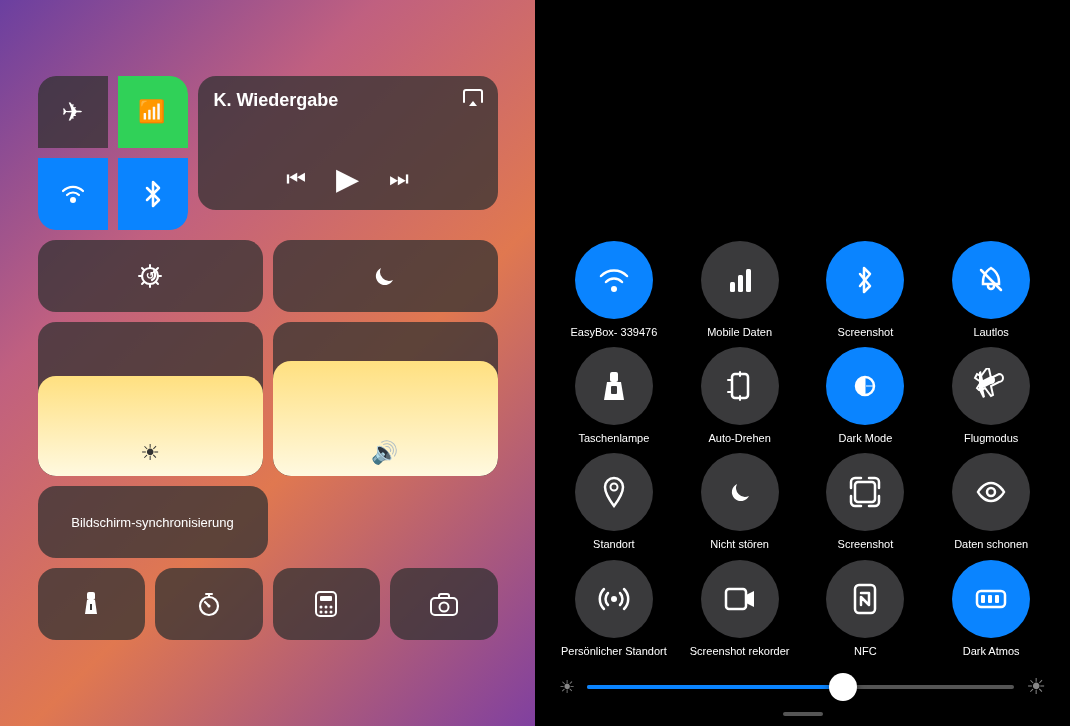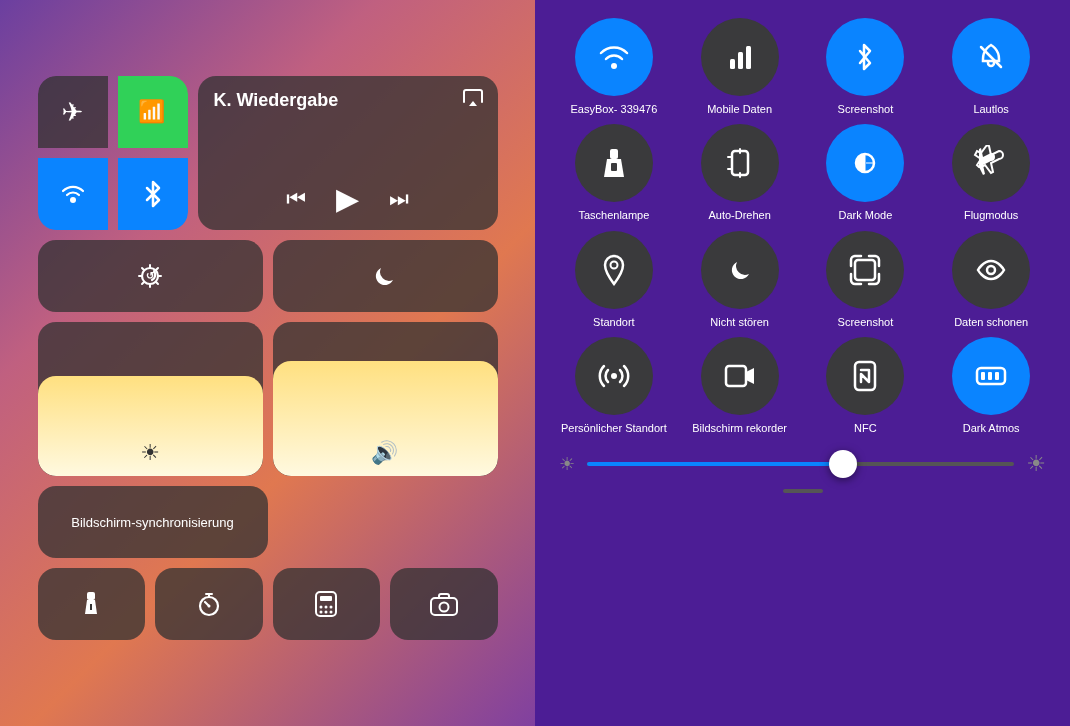--- a/index.html
+++ b/index.html
@@ -58,21 +58,21 @@
     .btn-cell.active-blue { background: #0a84ff; }
 
     .media-card {
       background: rgba(50, 50, 50, 0.75);
       border-radius: 18px;
       padding: 14px 16px;
       display: flex;
       flex-direction: column;
       justify-content: space-between;
       position: relative;
-      height: 154px;
+      height: 134px;
     }
     .media-title {
       color: white;
       font-size: 18px;
       font-weight: 600;
     }
     .media-controls {
       display: flex;
       align-items: center;
       justify-content: center;
@@ -161,25 +161,26 @@
       height: 72px;
       font-size: 24px;
       color: white;
       cursor: pointer;
     }
 
     
     .right-panel {
       width: 535px;
       height: 726px;
-      background: #4c1d95;
+      background: #000000;
       display: flex;
       flex-direction: column;
       padding: 18px 16px 10px 16px;
       gap: 6px;
+      justify-content: flex-end;
     }
 
     .toggle-grid {
       display: grid;
       grid-template-columns: repeat(4, 1fr);
       gap: 8px;
       padding: 0 4px;
     }
 
     .toggle-item {
@@ -499,21 +500,21 @@
         </div>
         <div class="toggle-label">Persönlicher Standort</div>
       </div>
       <div class="toggle-item">
         <div class="toggle-circle">
           <svg width="36" height="36" viewBox="0 0 36 36" fill="none">
             <rect x="4" y="8" width="20" height="20" rx="3" stroke="white" stroke-width="2.5"></rect>
             <path d="M24 14l8-4v16l-8-4V14z" fill="white"></path>
           </svg>
         </div>
-        <div class="toggle-label">Bildschirm rekorder</div>
+        <div class="toggle-label">Screenshot rekorder</div>
       </div>
       <div class="toggle-item">
         <div class="toggle-circle">
           <svg width="36" height="36" viewBox="0 0 36 36" fill="none">
             <rect x="8" y="4" width="20" height="28" rx="4" stroke="white" stroke-width="2.5"></rect>
             <path d="M14 12h8v12l-8-8v8" stroke="white" stroke-width="2.5" stroke-linecap="round" stroke-linejoin="round"></path>
           </svg>
         </div>
         <div class="toggle-label">NFC</div>
       </div>

